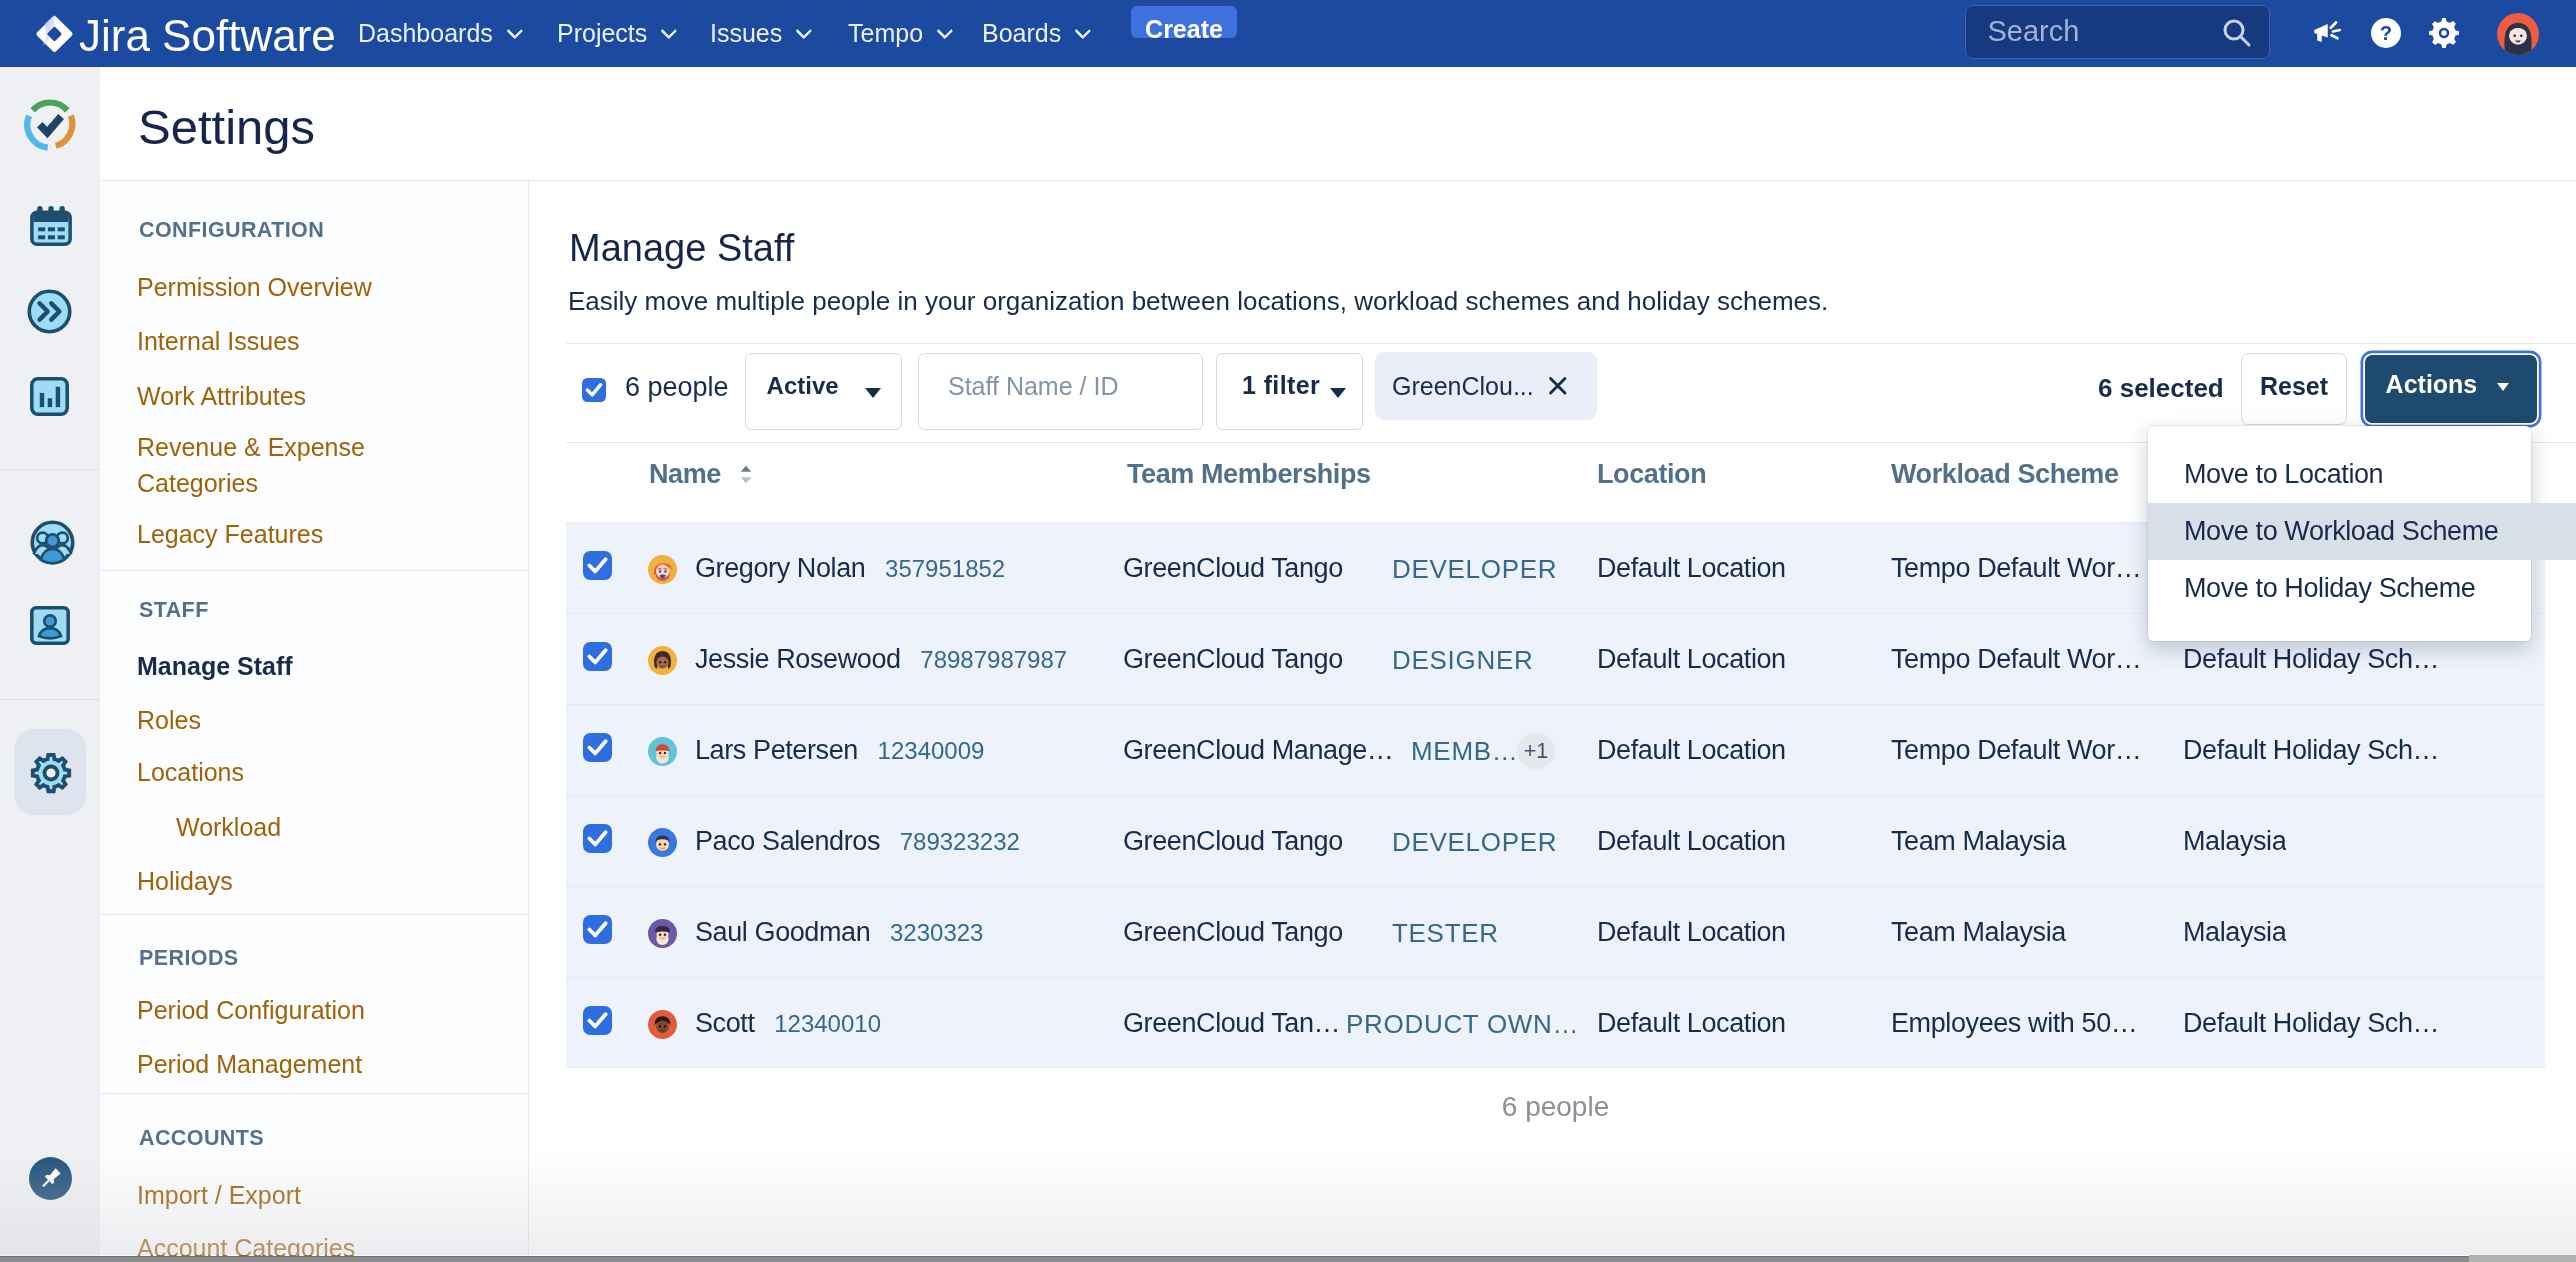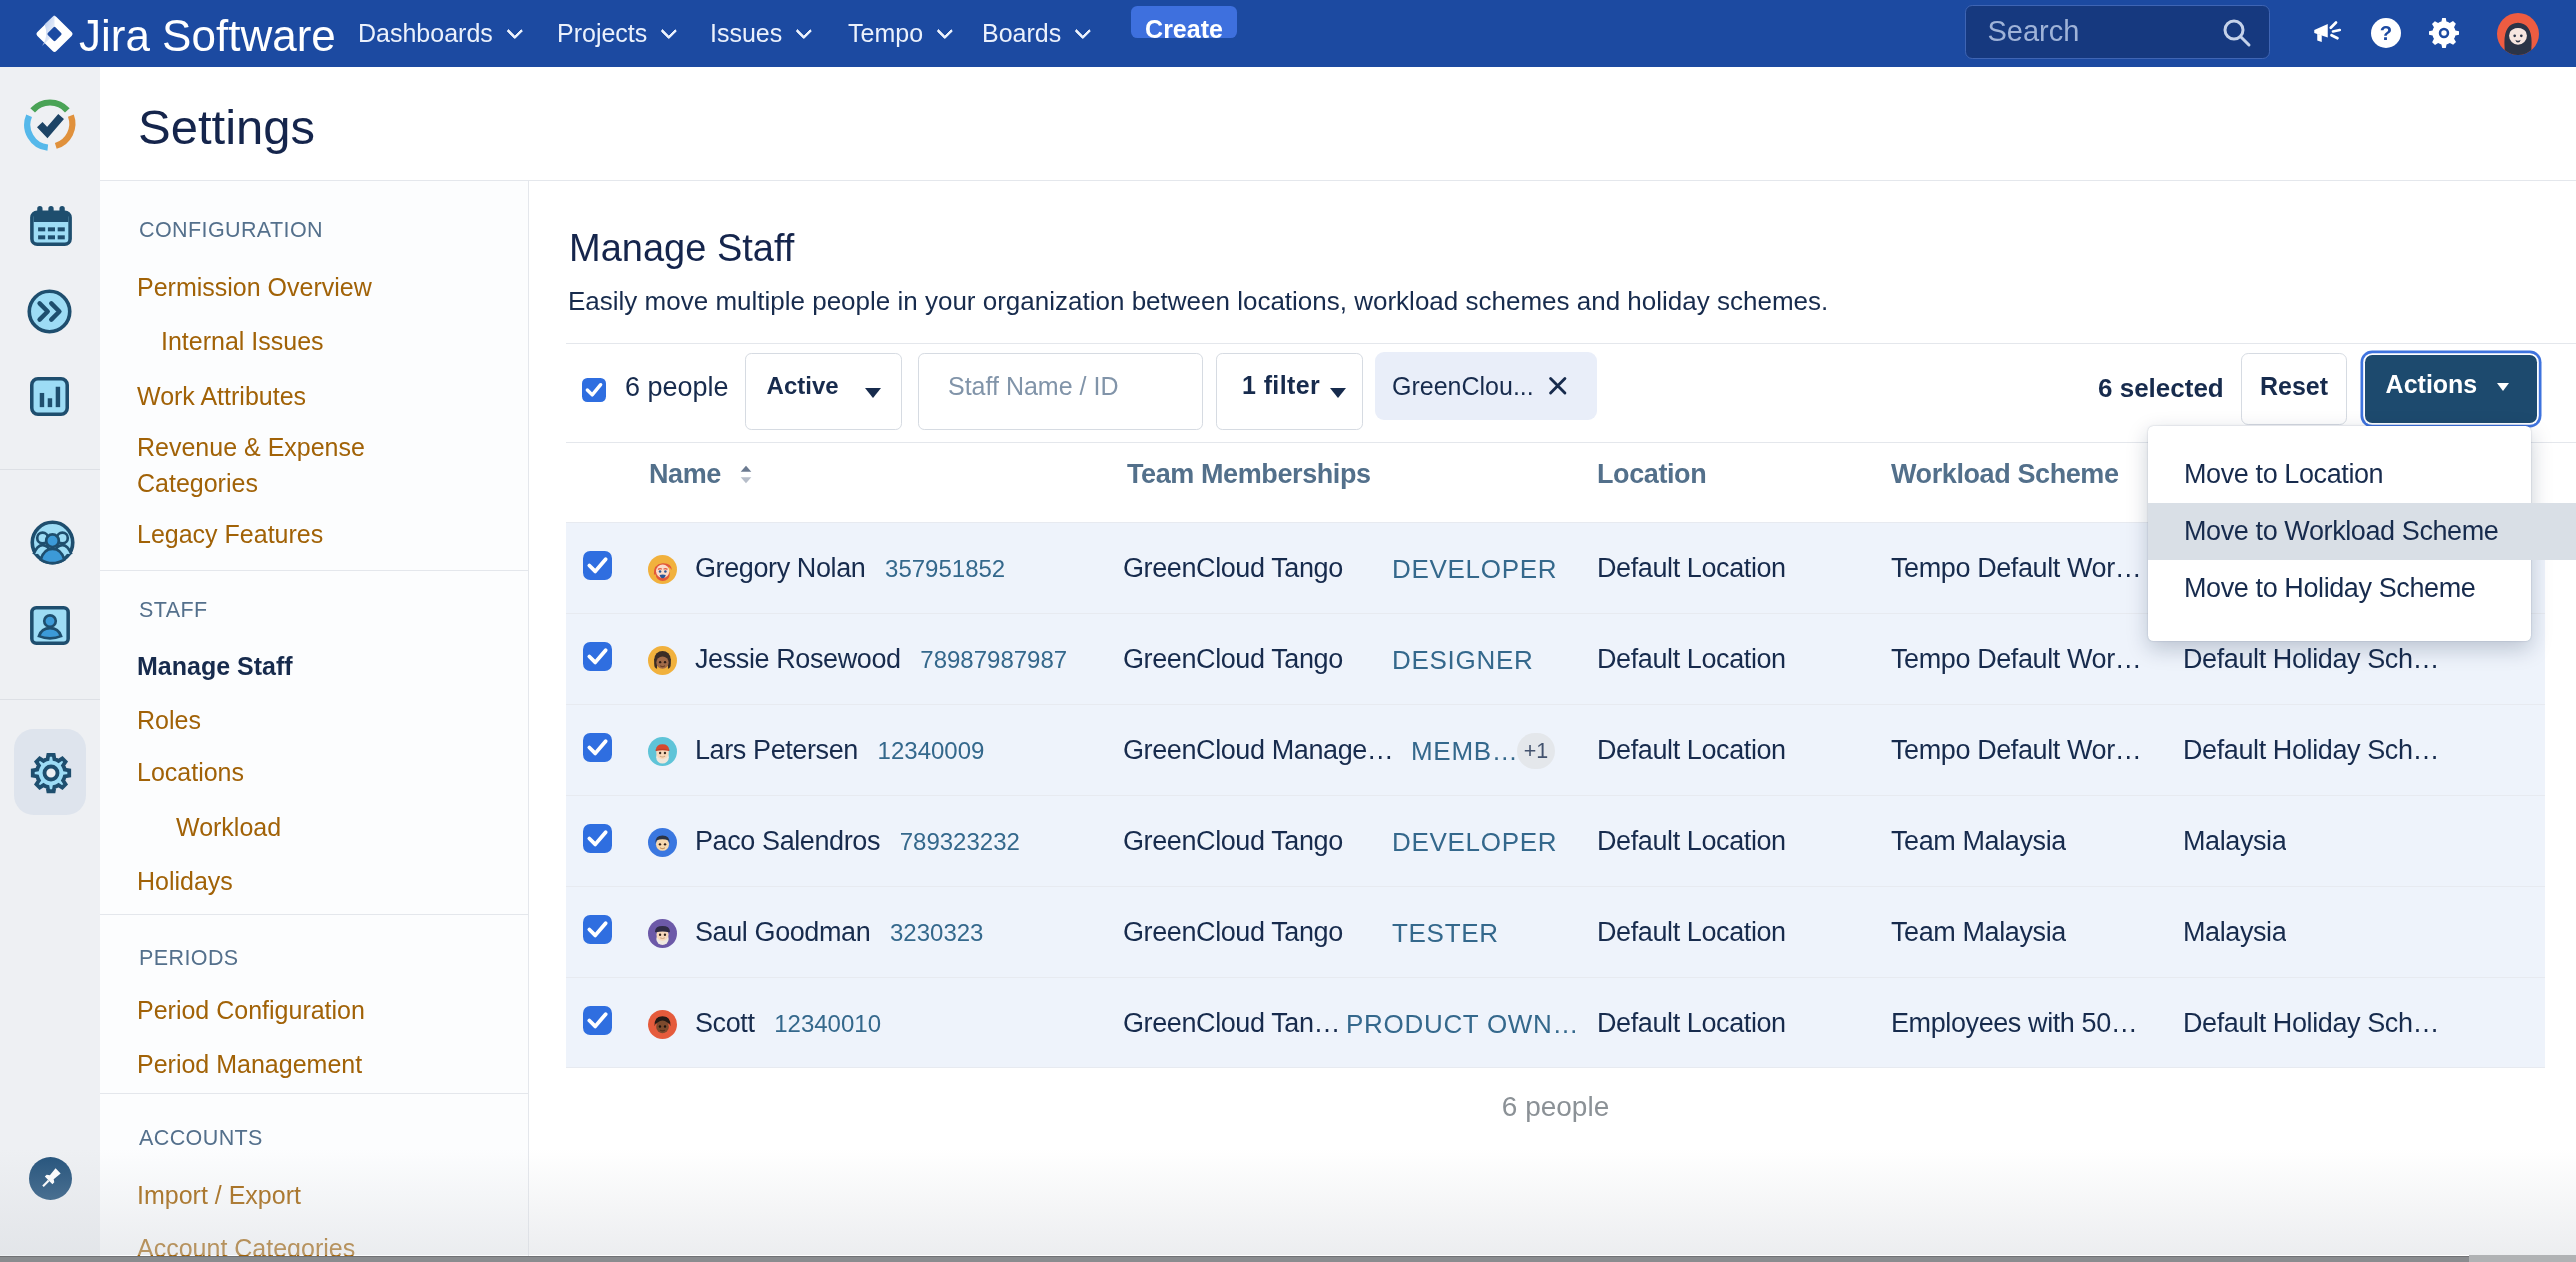--- a/index.html
+++ b/index.html
@@ -23,21 +23,21 @@
 #geartile { position:absolute; left:14.3px; top:662px; width:72px; height:86px; background:#dee4ed; border-radius:19.7px; }
 .sicon { position:absolute; }
 .sdiv { position:absolute; width:100px; border-top:1.8px solid #dde0e5; }
 
 
 #headerband { position:absolute; left:100px; top:67px; width:2476px; height:114px; background:#fff; border-bottom:1.8px solid #e4e7ec; }
 #headerband h1 { position:absolute; left:38px; top:33px; font-size:49px; font-weight:400; color:#15254c; line-height:55px; }
 
 
 #menupanel { position:absolute; left:100px; top:181px; width:429px; height:1075px; background:#fcfdfe; border-right:1.8px solid #e4e7ec; }
-.mhead { position:absolute; left:39px; font-size:21.5px; font-weight:400; letter-spacing:0.4px; color:#54708c; line-height:25px; }
+.mhead { position:absolute; left:39px; font-size:21.5px; font-weight:700; letter-spacing:0.4px; color:#54708c; line-height:25px; }
 .mlink { position:absolute; left:37px; font-size:25px; color:#a16207; line-height:36px; }
 .mcur { position:absolute; left:37px; font-size:25px; color:#172b4d; font-weight:700; line-height:29px; }
 .mdiv { position:absolute; left:0; width:428px; height:0; border-top:1.8px solid #e4e7ec; }
 
 
 #content { position:absolute; left:530px; top:181px; width:2046px; height:1075px; background:#fff; }
 #content h2 { position:absolute; left:39px; top:46px; font-size:38px; font-weight:400; color:#15254c; }
 #content .desc { position:absolute; left:38px; top:105px; font-size:26px; color:#172b4d; }
 #filterbar { position:absolute; left:36px; top:162px; width:2015px; height:100px; border-top:1.8px solid #e4e7ec; border-bottom:1.8px solid #e4e7ec; }
 
@@ -218,21 +218,21 @@
   </g>
 </svg>
 
 <div id="headerband">
     <h1>Settings</h1>
   </div>
 
 <div id="menupanel">
   <div class="mhead" style="top:37px;">CONFIGURATION</div>
   <div class="mlink" style="top:88px;">Permission Overview</div>
-  <div class="mlink" style="top:142px;margin-left:24px;">Internal Issues</div>
+  <div class="mlink" style="top:142px;">Internal Issues</div>
   <div class="mlink" style="top:197px;">Work Attributes</div>
   <div class="mlink" style="top:248px;">Revenue &amp; Expense<br>Categories</div>
   <div class="mlink" style="top:335px;">Legacy Features</div>
   <div class="mdiv" style="top:389px;"></div>
   <div class="mhead" style="top:417px;">STAFF</div>
   <div class="mcur" style="top:471px;">Manage Staff</div>
   <div class="mlink" style="top:521px;">Roles</div>
   <div class="mlink" style="top:573px;">Locations</div>
   <div class="mlink" style="top:628px;margin-left:39px;">Workload</div>
   <div class="mlink" style="top:682px;">Holidays</div>

